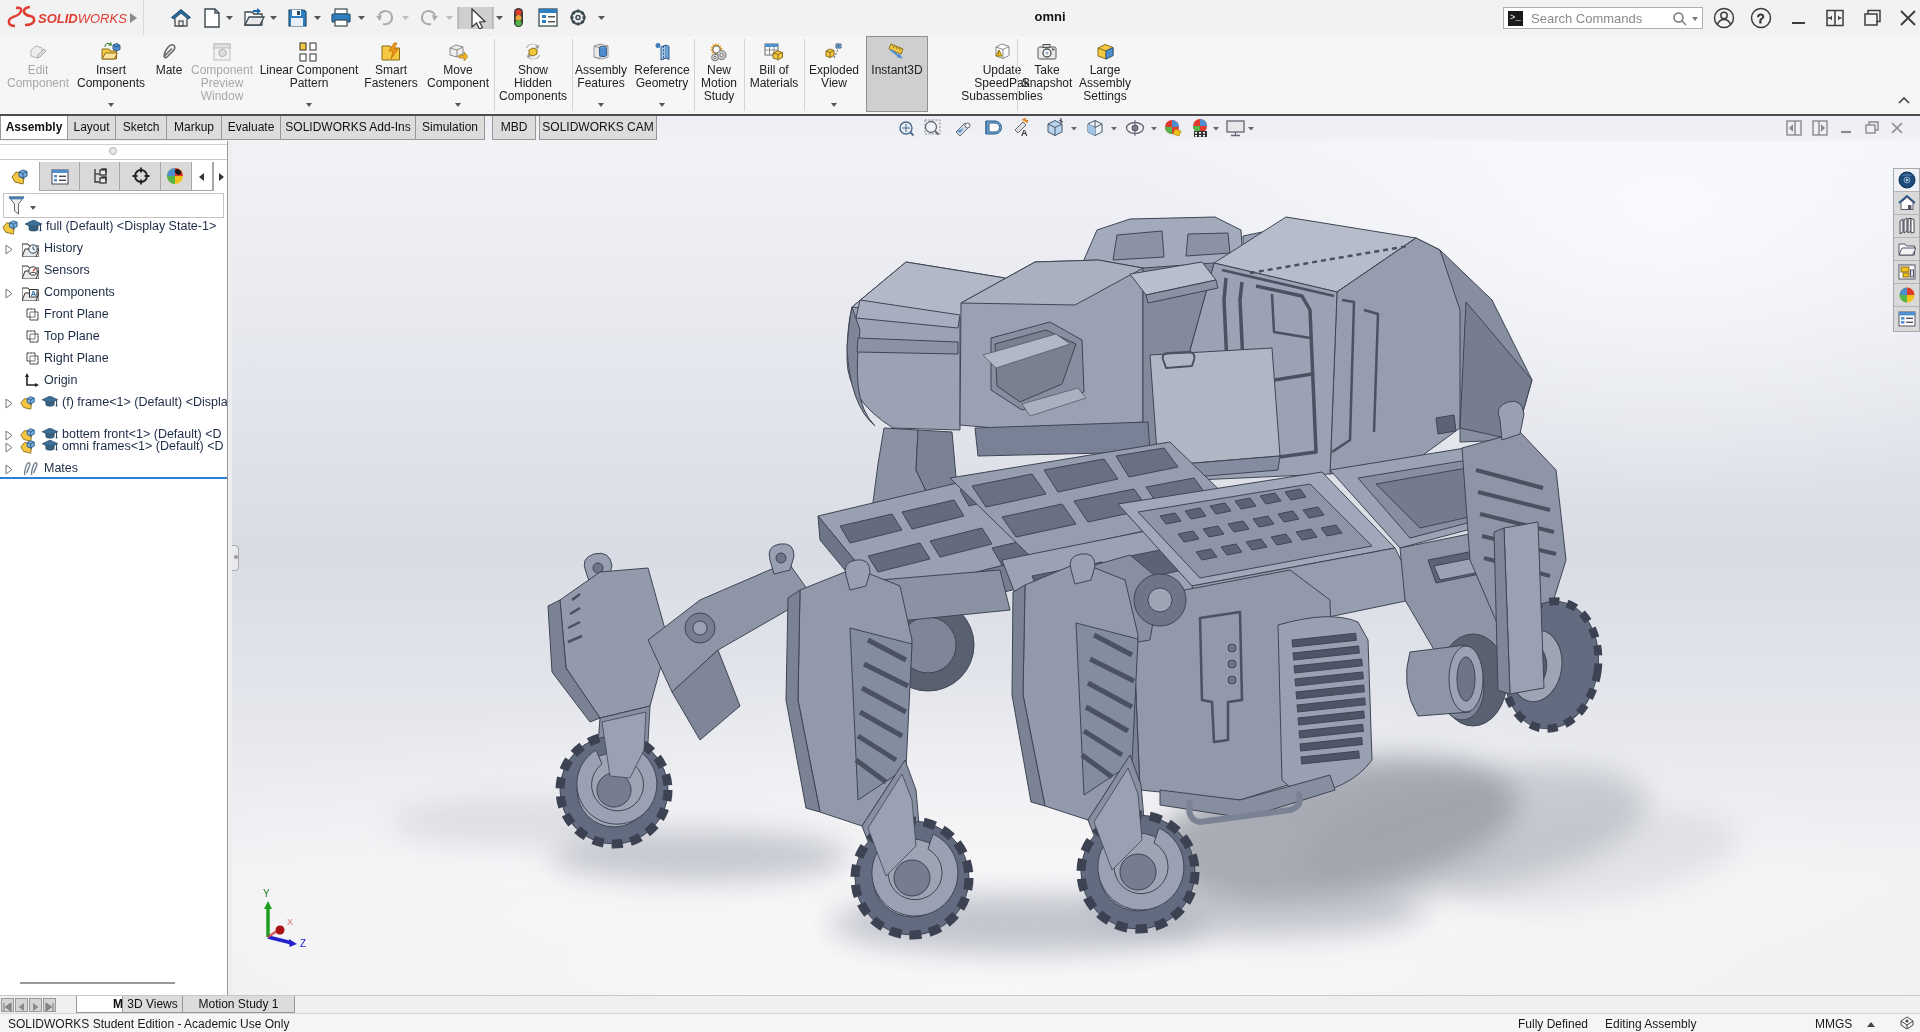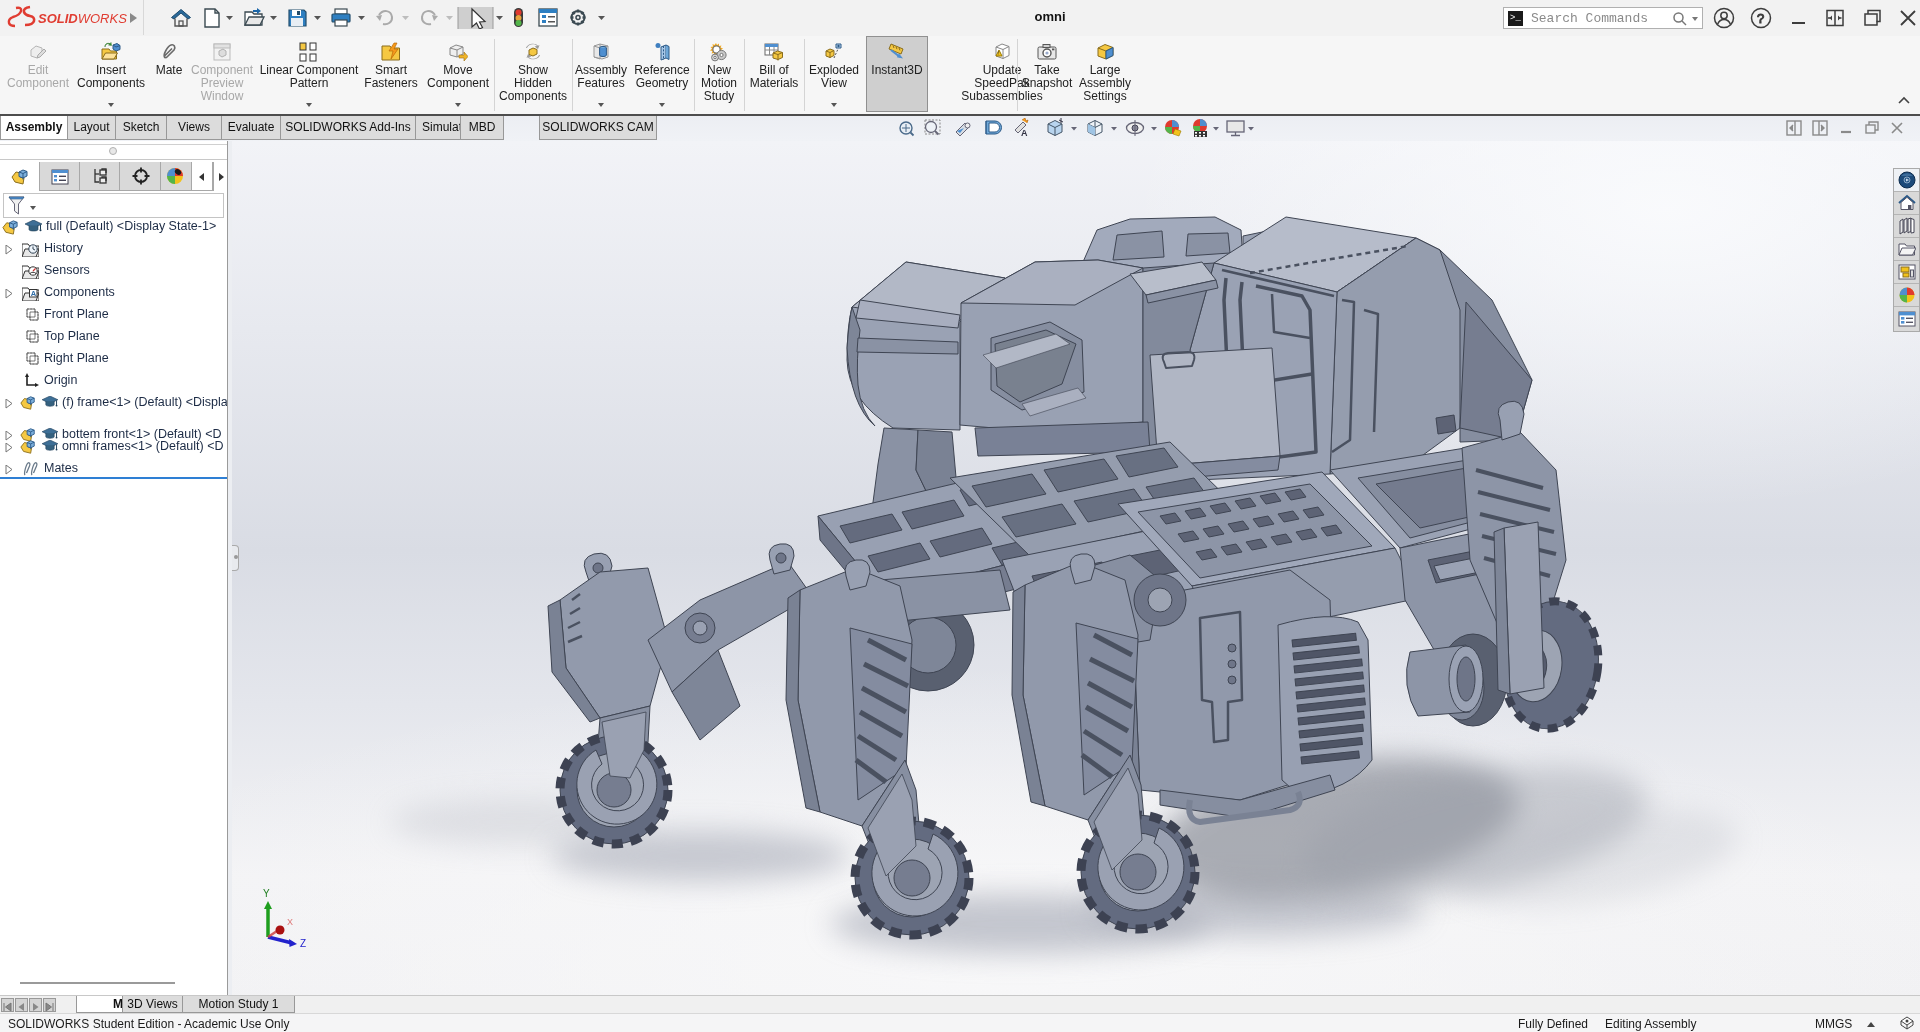--- a/index.html
+++ b/index.html
@@ -148,21 +148,21 @@
         </g>
       </g>
     <g transform="translate(428,9)">
         <path d="M0 0 h7 l-3.5 4 z" fill="#555"></path>
       </g>
   </svg>
   <div class="abs" style="left:1020px;top:9px;width:60px;text-align:center;font-size:13px;font-weight:bold;color:#111">omni</div>
 
   <div class="abs" style="left:1503px;top:7px;width:200px;height:22px;background:#fff;border:1px solid #b0b0b0;">
     <div class="abs" style="left:4px;top:3px;width:15px;height:15px;background:#1a1a1a;color:#fff;font-size:9px;line-height:15px;text-align:center;font-family:'Liberation Mono',monospace;">&gt;_</div>
-    <div class="abs" style="left:27px;top:3px;font-size:13px;color:#8a8a8a;font-family:Liberation Mono, monospace;">Search Commands</div>
+    <div class="abs" style="left:27px;top:3px;font-size:13px;color:#8a8a8a;">Search Commands</div>
     <svg class="abs" style="left:168px;top:3px" width="16" height="16" viewBox="0 0 16 16">
         <circle cx="6.5" cy="6.5" r="4.5" fill="none" stroke="#777" stroke-width="1.5"></circle>
         <path d="M10 10 l4 4" stroke="#777" stroke-width="1.5"></path>
       </svg>
     <div class="caret abs" style="left:188px;top:9px;border-top-color:#777"></div>
   </div>
 
   <svg class="abs" style="left:1712px;top:6px" width="208" height="24" viewBox="0 0 208 24">
     <g stroke="#3d3d3d" stroke-width="1.5" fill="none">
       <circle cx="12" cy="12" r="9.5"></circle>
@@ -350,25 +350,25 @@
   </div>
   <svg class="abs" style="left:1897px;top:60px" width="14" height="10" viewBox="0 0 14 10">
       <path d="M2 7 L7 2 L12 7" fill="none" stroke="#444" stroke-width="1.6"></path>
     </svg>
 </div>
 <div id="tabband">
   <div class="abs" style="left:0;top:-1px;width:1920px;height:1px;background:#4d4d4d"></div>
   <div class="dtab active" style="left:0;width:68px">Assembly</div>
   <div class="dtab" style="left:67px;width:49px">Layout</div>
   <div class="dtab" style="left:115px;width:52px">Sketch</div>
-  <div class="dtab" style="left:166px;width:56px">Views</div>
+  <div class="dtab" style="left:166px;width:56px">Markup</div>
   <div class="dtab" style="left:221px;width:60px">Evaluate</div>
   <div class="dtab" style="left:280px;width:136px">SOLIDWORKS Add-Ins</div>
   <div class="dtab" style="left:415px;width:70px">Simulation</div>
-  <div class="dtab" style="left:460px;width:44px">MBD</div>
+  <div class="dtab" style="left:492px;width:44px">MBD</div>
   <div class="dtab" style="left:539px;width:118px">SOLIDWORKS CAM</div>
 
   <svg class="abs" style="left:895px;top:2px" width="360" height="22" viewBox="0 0 360 22">
     <g>
       <circle cx="11" cy="10" r="6" fill="#e8eef5" stroke="#4a6a8a" stroke-width="1.4"></circle>
         <path d="M15.5 14.5 l3 3" stroke="#4a6a8a" stroke-width="1.8"></path>
         <path d="M11 6 v8 M7 10 h8" stroke="#4a6a8a"></path>
       <g transform="translate(28,0)">
           <rect x="2" y="2" width="15" height="14" fill="none" stroke="#888" stroke-dasharray="2 1.5"></rect>
           <circle cx="8" cy="9" r="5.5" fill="#eef2f7" stroke="#667" stroke-width="1.3"></circle>

